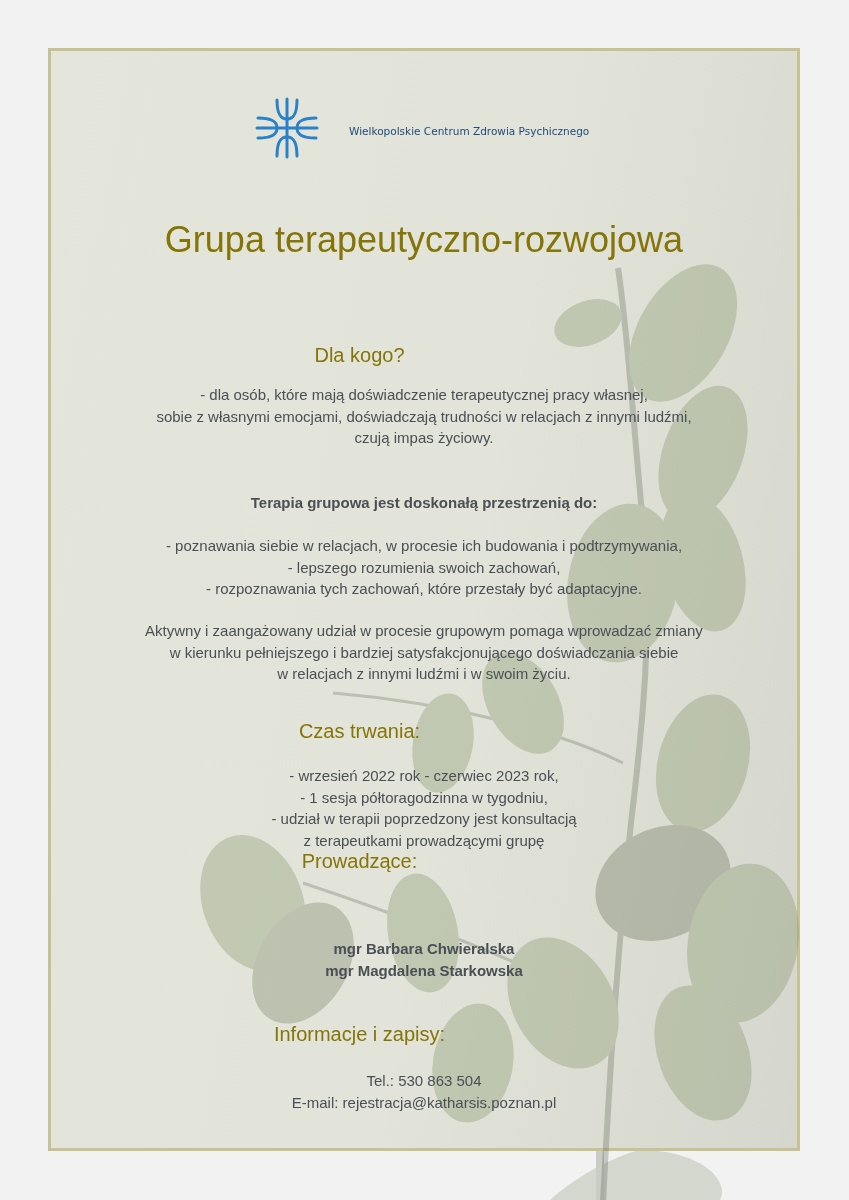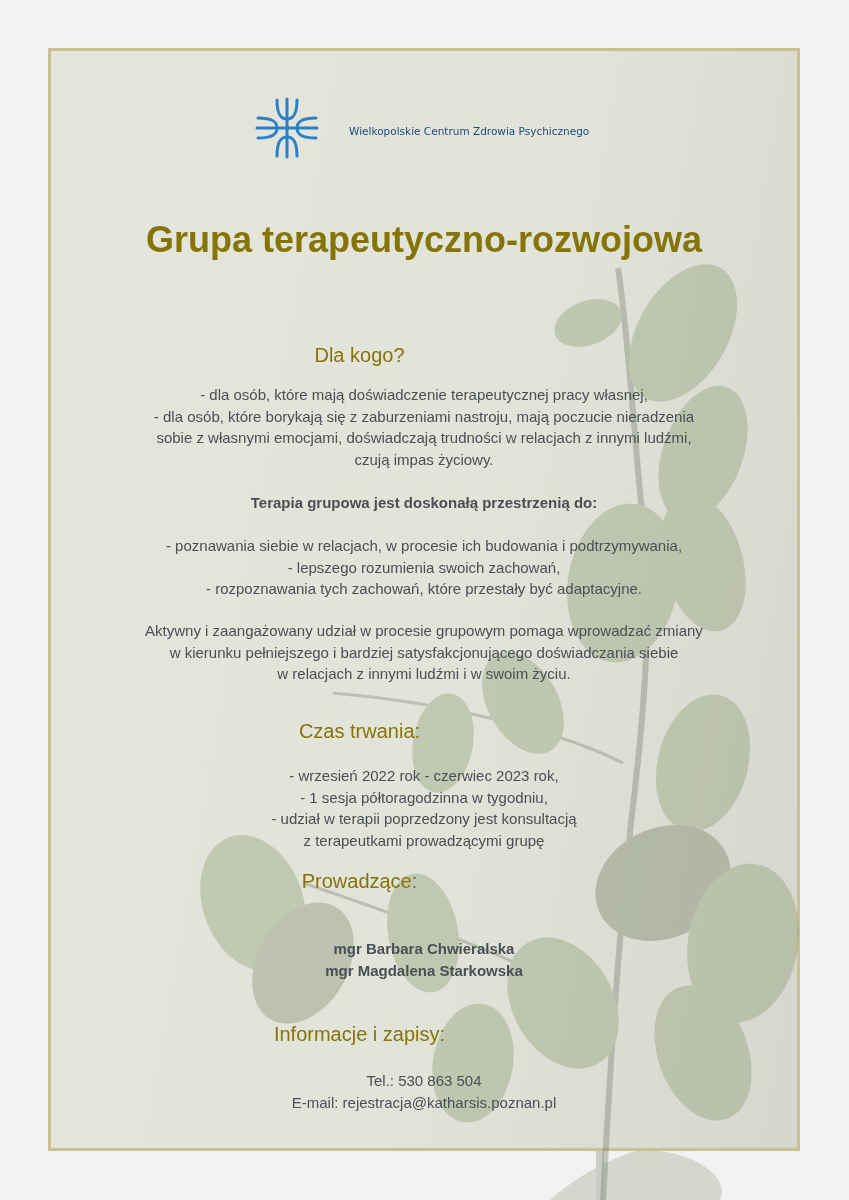--- a/index.html
+++ b/index.html
@@ -24,21 +24,21 @@
       font-family: "DejaVu Sans", sans-serif; font-weight: 200;
       font-size: 50px; letter-spacing: 1px; color: #1f4a7a; line-height: 1;
       font-weight: normal; -webkit-text-stroke: 0px;
     }
     .logo-tagline {
       position: absolute; left: 94px; top: 34px;
       font-family: "DejaVu Sans", sans-serif; font-size: 10.5px; color: #1f4a7a; white-space: nowrap;
     }
     .title {
       position: absolute; left: 0; width: 746px; top: 168px;
-      font-size: 36px; line-height: 42px; color: #857407; margin: 0; font-weight: bold;
+      font-size: 36px; line-height: 42px; color: #857407; margin: 0; font-weight: normal;
     }
     .section-heading {
       position: absolute; left: 0; width: 617px; font-size: 20px; color: #857407; margin: 0; font-weight: normal;
     }
     .body-text {
       position: absolute; left: 0; width: 746px; font-size: 15px; line-height: 21.5px; color: #4a4f55; margin: 0;
     }
     .body-text .line { display: block; }
     .bold { font-weight: bold; }
   </style>
@@ -99,21 +99,20 @@
       <div class="logo-tagline">Wielkopolskie Centrum Zdrowia Psychicznego</div>
     </div>
 
     <h1 class="title">
       <span style="display:block">Grupa terapeutyczno-rozwojowa</span>
     </h1>
 
     <h2 class="section-heading" style="top:293px">Dla kogo?</h2>
     <p class="body-text" style="top:333px">
       <span class="line">- dla osób, które mają doświadczenie terapeutycznej pracy własnej,</span>
-      <span class="line">- dla osób, które borykają się z zaburzeniami nastroju, mają poczucie nieradzenia</span>
       <span class="line">sobie z własnymi emocjami, doświadczają trudności w relacjach z innymi ludźmi,</span>
       <span class="line">czują impas życiowy.</span>
     </p>
 
     <p class="body-text bold" style="top:441px">Terapia grupowa jest doskonałą przestrzenią do:</p>
     <p class="body-text" style="top:484px">
       <span class="line">- poznawania siebie w relacjach, w procesie ich budowania i podtrzymywania,</span>
       <span class="line">- lepszego rozumienia swoich zachowań,</span>
       <span class="line">- rozpoznawania tych zachowań, które przestały być adaptacyjne.</span>
     </p>
@@ -125,21 +124,21 @@
     </p>
 
     <h2 class="section-heading" style="top:669px">Czas trwania:</h2>
     <p class="body-text" style="top:714px">
       <span class="line">- wrzesień 2022 rok - czerwiec 2023 rok,</span>
       <span class="line">- 1 sesja półtoragodzinna w tygodniu,</span>
       <span class="line">- udział w terapii poprzedzony jest konsultacją</span>
       <span class="line">z terapeutkami prowadzącymi grupę</span>
     </p>
 
-    <h2 class="section-heading" style="top:819px">Prowadzące:</h2>
+    <h2 class="section-heading" style="top:799px">Prowadzące:</h2>
     <p class="body-text bold" style="top:887px">
       <span class="line">mgr Barbara Chwieralska</span>
       <span class="line">mgr Magdalena Starkowska</span>
     </p>
 
     <h2 class="section-heading" style="top:972px">Informacje i zapisy:</h2>
     <p class="body-text" style="top:1019px">
       <span class="line">Tel.: 530 863 504</span>
       <span class="line">E-mail: rejestracja@katharsis.poznan.pl</span>
     </p>

